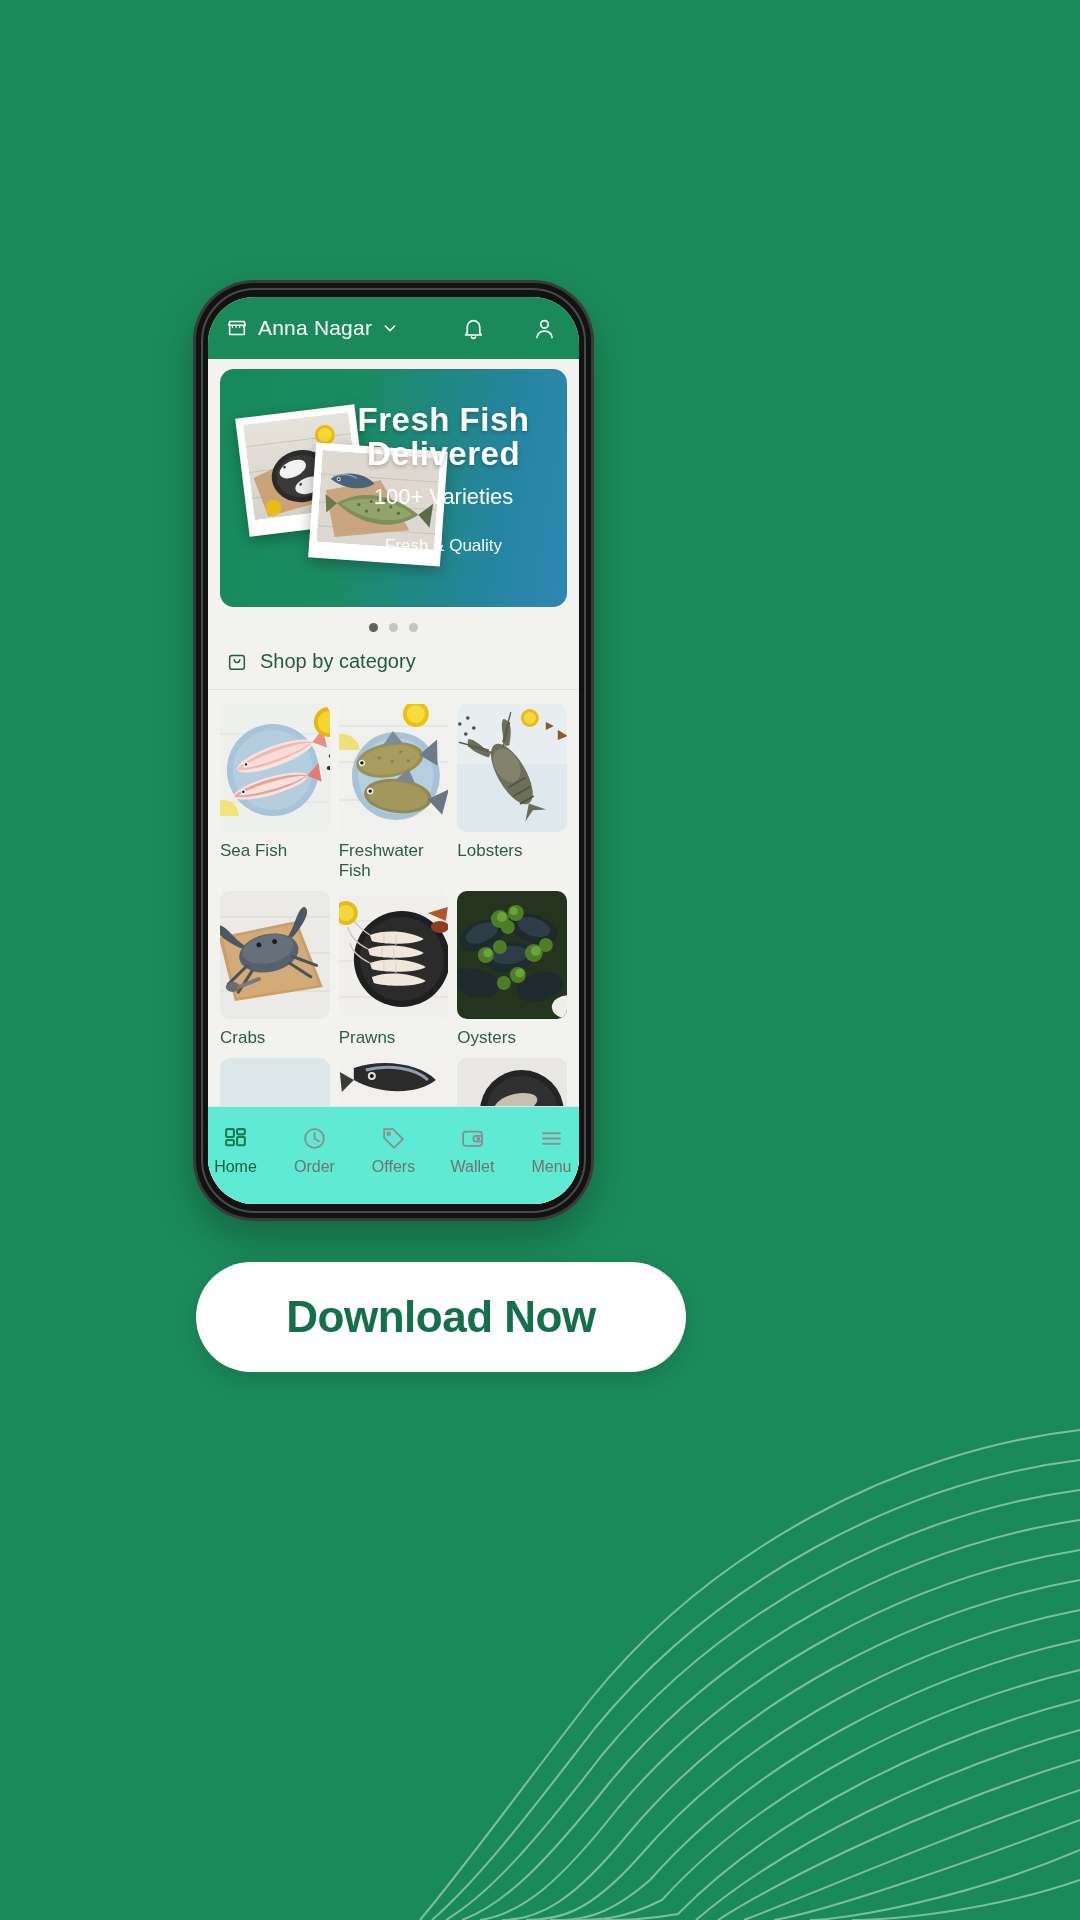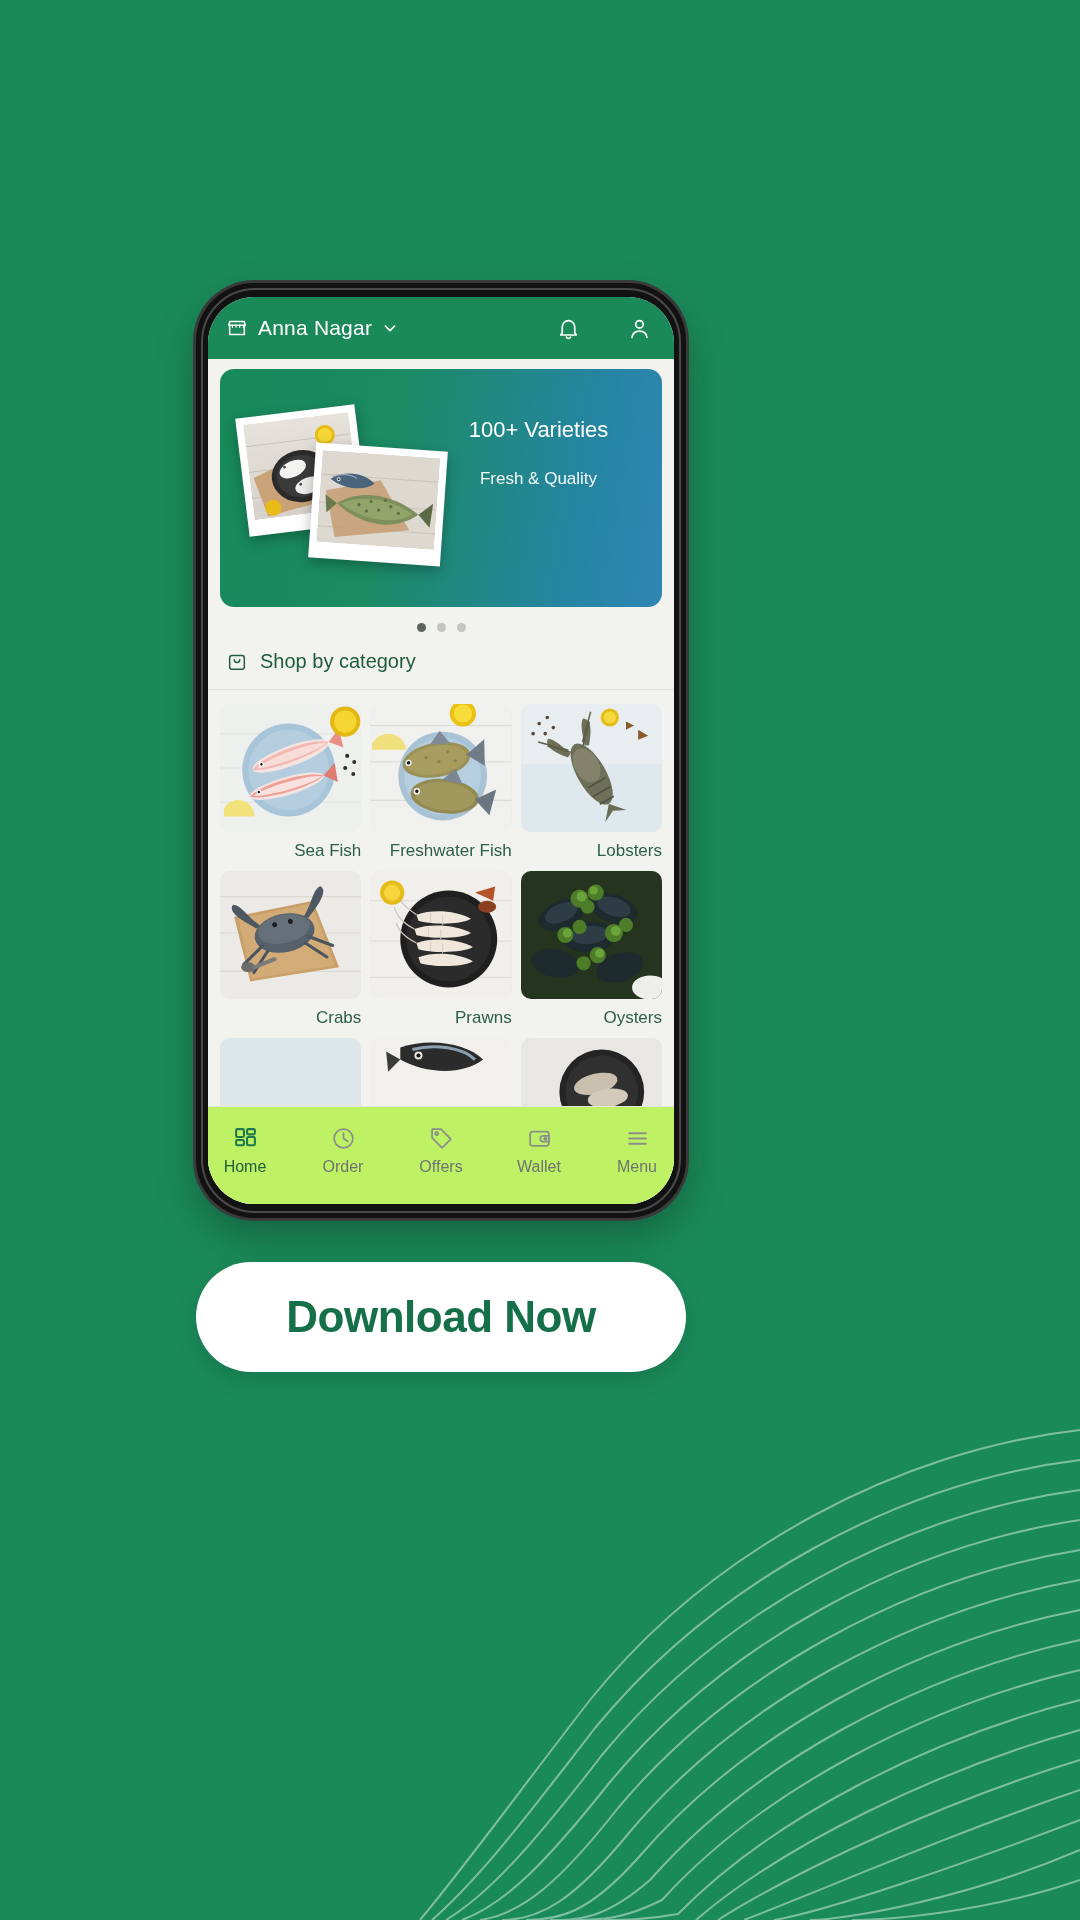--- a/index.html
+++ b/index.html
@@ -20,21 +20,21 @@
     position:absolute; top:18px; left:0; width:100%;
     text-align:center; color:#ffffff;
     font-size:118px; line-height:.99; font-weight:bold;
     letter-spacing:-2px;
   }
   .headline .l2 { display:block; }
 
   
   .phone {
     position:absolute; left:196px; top:283px;
-    width:490px; height:935px;
+    width:395px; height:935px;
     background:#121212;
     border-radius:58px;
     box-shadow:0 0 0 3px #3a3a3a, 0 18px 40px rgba(0,0,0,.28);
     padding:14px 12px;
   }
   .phone:before{
     content:""; position:absolute; inset:5px; border-radius:54px;
     border:2px solid #4a4a4a; pointer-events:none;
   }
   .screen {
@@ -88,28 +88,28 @@
   .dot { width:9px; height:9px; border-radius:50%; background:#c3c5c0; }
   .dot.on { background:#5f6360; }
 
   
   .sect { display:flex; gap:12px; padding:8px 0 6px 18px; }
   .sect .t { font-size:20px; color:#1e5c3c; font-weight:400; }
   .divider { height:1px; background:#e2e3df; margin:10px 0 0 0; }
 
   
   .grid { display:grid; grid-template-columns:repeat(3,1fr); gap:10px 9px; padding:14px 12px 0 12px; }
-  .cat { text-align:right; }
+  .cat { text-align:left; }
   .cat .thumb { width:100%; height:128px; border-radius:10px; overflow:hidden; background:#e8ecef; }
   .cat .lbl { margin-top:9px; font-size:17px; color:#2d5f46; }
 
   
   .bottomnav {
     position:absolute; left:0; right:0; bottom:0; height:98px;
-    background:#bef264; border-top:1px solid #e4e5e1;
+    background:#5eead4; border-top:1px solid #e4e5e1;
     display:flex; align-items:center; padding-bottom:10px;gap:24px;
   }
   .nav { flex:1; display:flex; flex-direction:column; align-items:center; gap:7px; }
   .nav .nl { font-size:16px; color:#6f7472; }
   .nav.active .nl { color:#1e5c3c; }
 
   
   .cta {
     position:absolute; left:196px; top:1262px;
     width:490px; height:110px;
@@ -235,20 +235,24 @@
                     <circle cx="66" cy="46" r="1.6"></circle>
                     <circle cx="80" cy="58" r="1.6"></circle>
                   </g>
                 <path d="M100 58 L114 46 L112 70 Z" fill="#5c6b46"></path>
                 <path d="M18 52 L6 44 L8 62 Z" fill="#6b7a4e"></path>
               </svg>
             </span>
           </div>
 
           <div class="banner-text">
+            <div class="bt1">
+              <span>Fresh Fish</span>
+              <span class="d2">Delivered</span>
+            </div>
             <div class="bt2">100+ Varieties</div>
             <div class="bt3">Fresh &amp; Quality</div>
           </div>
         </div>
 
         <div class="dots">
           <span class="dot on"></span>
           <span class="dot"></span>
           <span class="dot"></span>
         </div>

